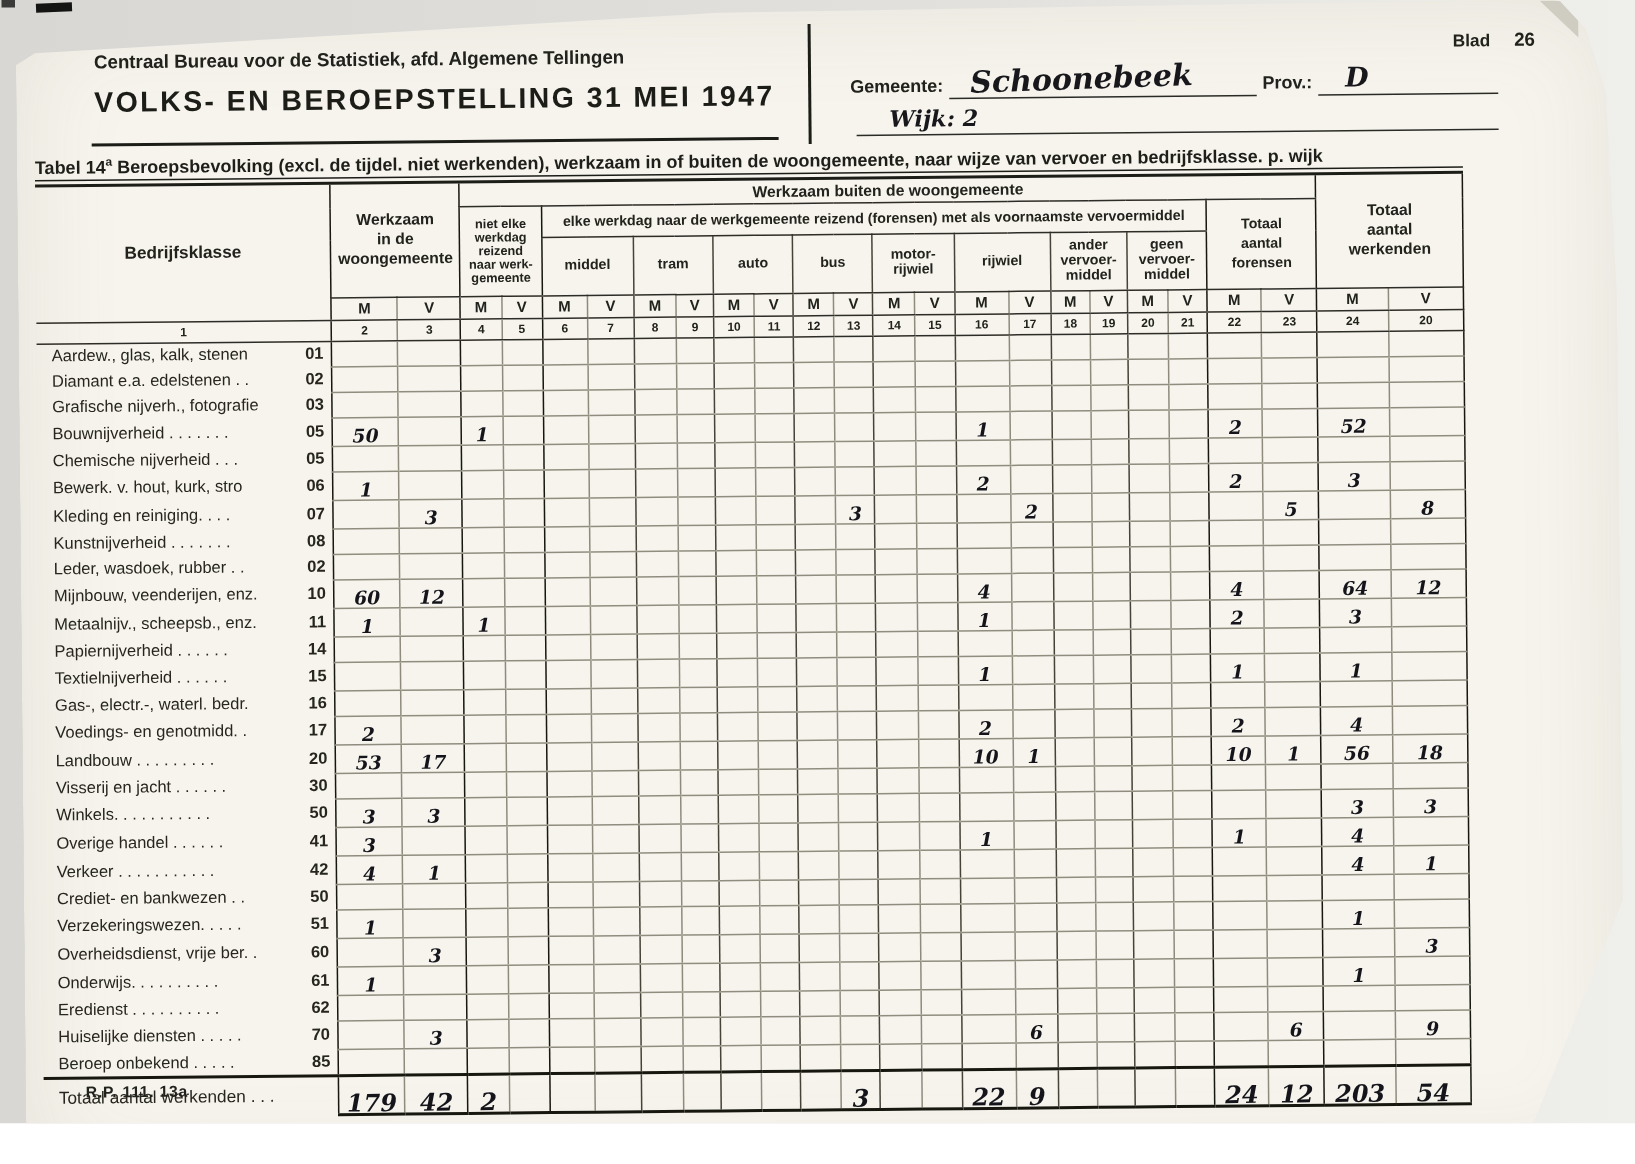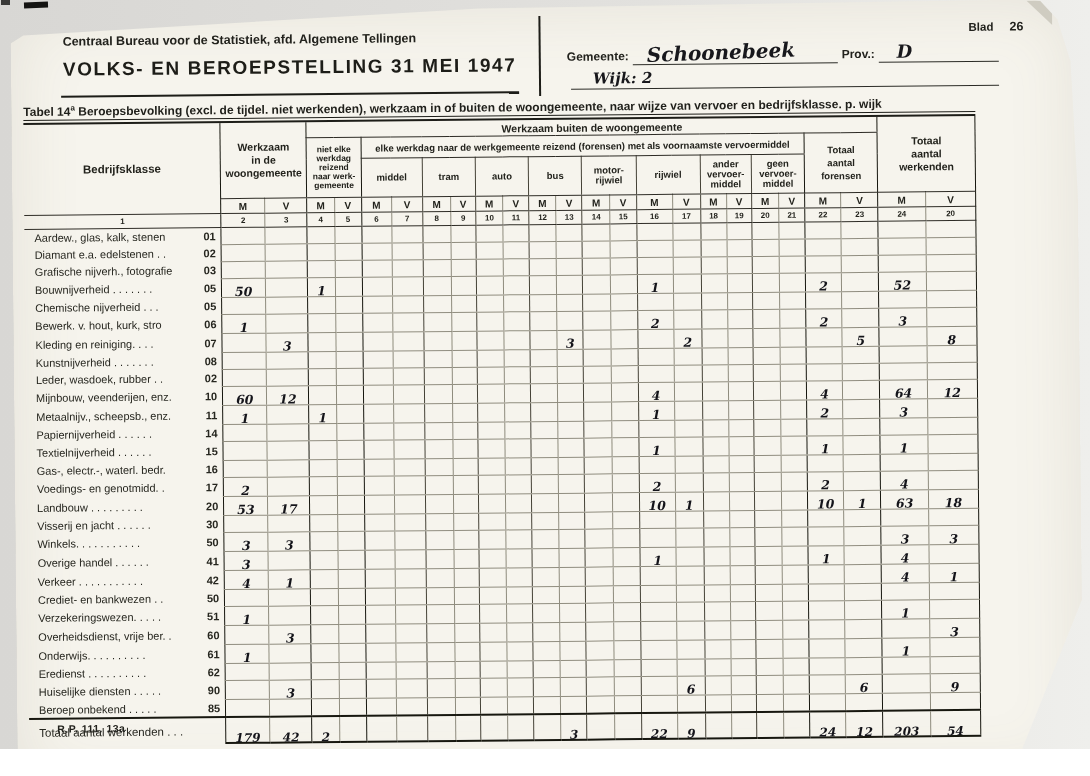--- a/index.html
+++ b/index.html
@@ -52,21 +52,21 @@
   .bl-t{border-left:1px solid #8e8b7d;}
   .br-h{border-right:1.9px solid #17170f;}
   tbody td{height:16px;padding:0;border-bottom:1px solid #908d7f;}
   td.rowlabel{border-bottom:none;font-size:11px;color:#26261f;}
   .rl-inner{display:flex;justify-content:space-between;padding:0 5px 0 10px;white-space:nowrap;}
   .rcode{margin-left:4px;font-weight:bold;}
   td.val{text-align:center;vertical-align:bottom;}
   td.val .hw{font-family:"DejaVu Serif",serif;font-style:italic;font-weight:700;font-size:12.5px;color:#14141a;position:relative;top:3px;line-height:10px;display:inline-block;}
   tfoot td{height:24px;border-top:2.2px solid #17170f;border-bottom:2.5px solid #17170f;padding:0;}
   tfoot td.rowlabel{font-size:11.5px;}
-  tfoot td.val .hw{font-size:12px;top:4px;text-align:center;}
+  tfoot td.val .hw{font-size:16px;top:4px;text-align:center;}
   .form-code{position:absolute;left:40px;top:714px;font-weight:bold;font-size:10.5px;color:#22221d;letter-spacing:.5px;}
 </style>
 </head>
 <body>
 
 <div class="scan">
   <div class="mark m1"></div>
   <div class="mark m2"></div>
 
   <div class="paper">
@@ -721,21 +721,21 @@
               <td class="val bl-m"></td>
               <td class="val bl-t"></td>
               <td class="val bl-m"><span class="hw">10</span></td>
               <td class="val bl-t"><span class="hw">1</span></td>
               <td class="val bl-m"></td>
               <td class="val bl-t"></td>
               <td class="val bl-m"></td>
               <td class="val bl-t"></td>
               <td class="val bl-h"><span class="hw">10</span></td>
               <td class="val bl-t"><span class="hw">1</span></td>
-              <td class="val bl-h"><span class="hw">63</span></td>
+              <td class="val bl-h"><span class="hw">56</span></td>
               <td class="val bl-t br-h"><span class="hw">18</span></td>
             </tr>
             <tr>
               <td class="rowlabel">
                 <div class="rl-inner">
                   <span>Visserij en jacht . . . . . .</span>
                   <span class="rcode">30</span>
                 </div>
               </td>
               <td class="val bl-h"></td>
@@ -1016,21 +1016,21 @@
               <td class="val bl-t"></td>
               <td class="val bl-h"></td>
               <td class="val bl-t"></td>
               <td class="val bl-h"></td>
               <td class="val bl-t br-h"></td>
             </tr>
             <tr>
               <td class="rowlabel">
                 <div class="rl-inner">
                   <span>Huiselijke diensten . . . . .</span>
-                  <span class="rcode">90</span>
+                  <span class="rcode">70</span>
                 </div>
               </td>
               <td class="val bl-h"></td>
               <td class="val bl-t"><span class="hw">3</span></td>
               <td class="val bl-h"></td>
               <td class="val bl-t"></td>
               <td class="val bl-h"></td>
               <td class="val bl-t"></td>
               <td class="val bl-m"></td>
               <td class="val bl-t"></td>

